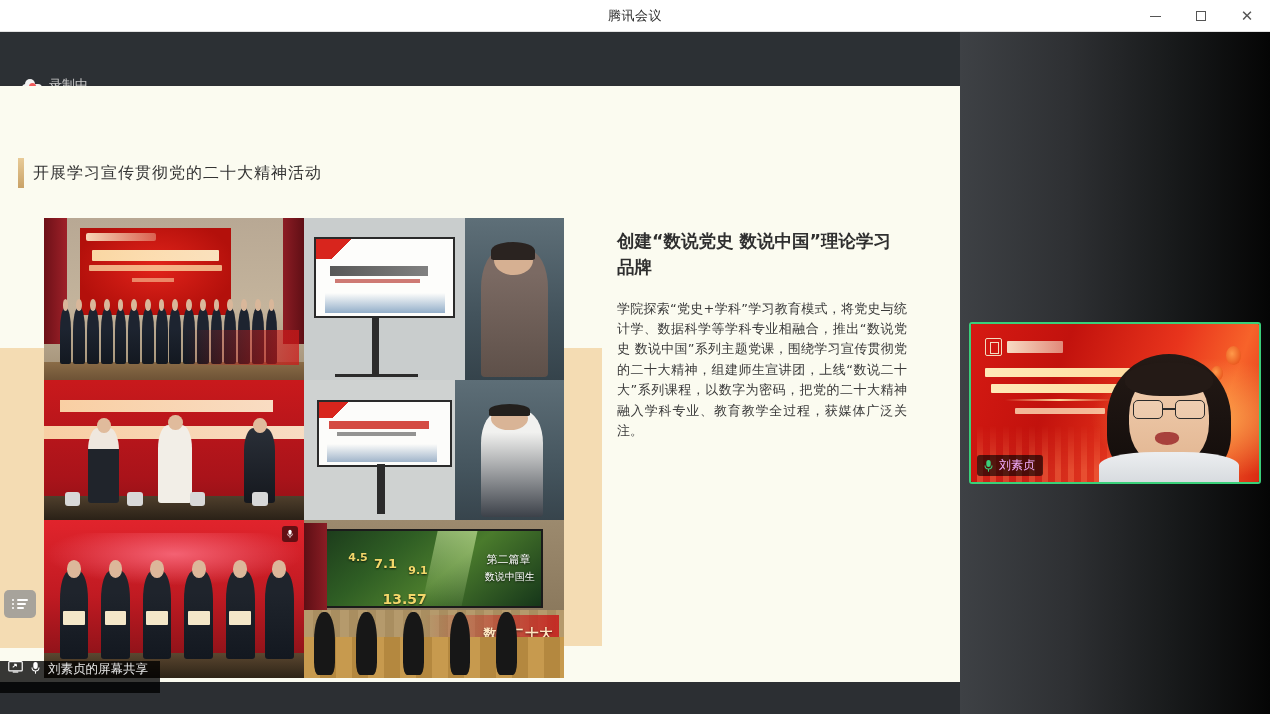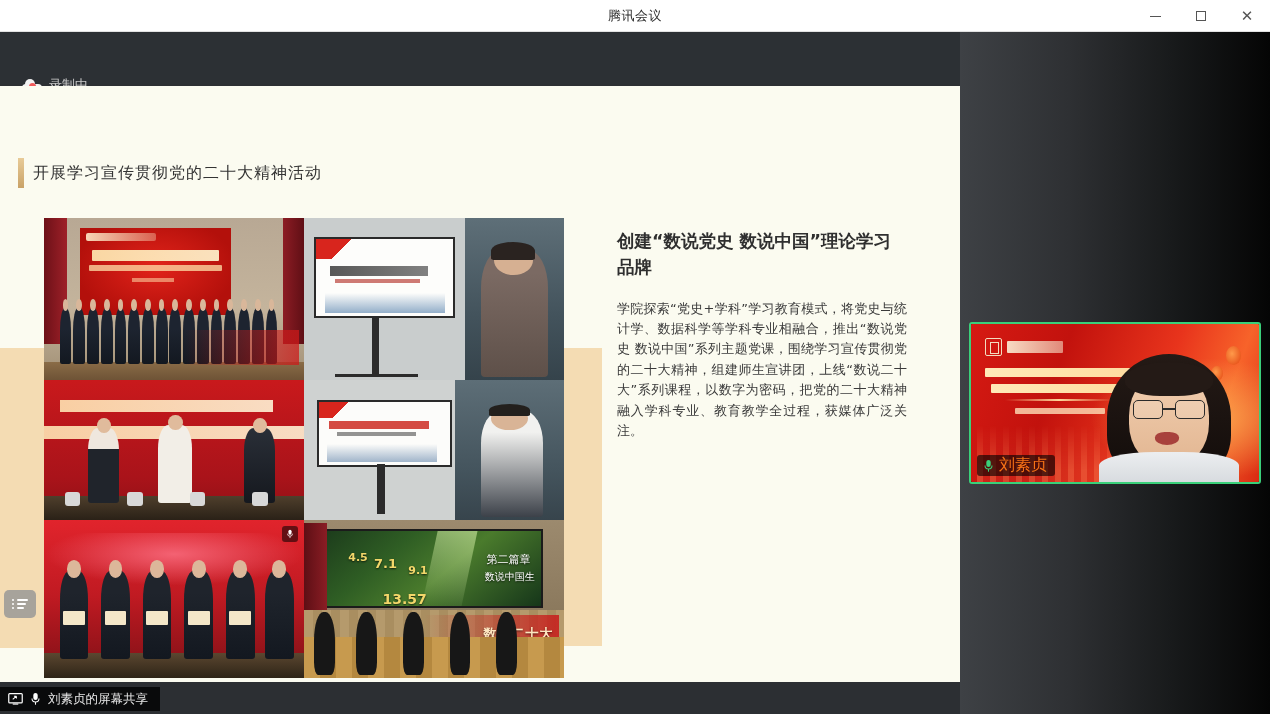--- a/index.html
+++ b/index.html
@@ -330,27 +330,27 @@
   .vt-bridge { position:absolute; left:30px; top:8px; width:12px; height:1.6px; background:#2b2b2b; }
   .vt-mouth { position:absolute; left:56px; top:78px; width:24px; height:13px;
     background:#a8413c; border-radius:40% 40% 50% 50%; }
   .vt-body { position:absolute; left:0; bottom:0; width:140px; height:34px;
     background:linear-gradient(to bottom,#eceef0,#d5d9dd); border-radius:40% 40% 0 0; }
   .vt-namebadge {
     position:absolute; left:6px; bottom:6px; height:21px;
     background:rgba(0,0,0,.62); border-radius:3px;
     display:flex; align-items:center; gap:5px; padding:0 8px 0 6px;
   }
-  .vt-name { color:#f97316; font-size:16px; }
+  .vt-name { color:#f0abfc; font-size:12px; }
 
   
   .share-banner {
-    position:absolute; left:0; bottom:3px; height:24px;
+    position:absolute; left:0; bottom:21px; height:32px;
     background:rgba(0,0,0,.78);
-    display:flex; align-items:center; gap:7px; padding:0 12px 0 8px;
+    display:flex; gap:7px; padding:0 12px 0 8px;
   }
   .share-banner-text { color:#e8e8e8; font-size:12.5px; }
 
   .mic-icon { width:11px; height:14px; display:block; }
   .mic-icon .cap { fill:#3ad07a; }
   .mic-icon.white .cap { fill:#ffffff; }
   .screen-icon { width:15px; height:12px; display:block; }
 </style>
 </head>
 <body>

